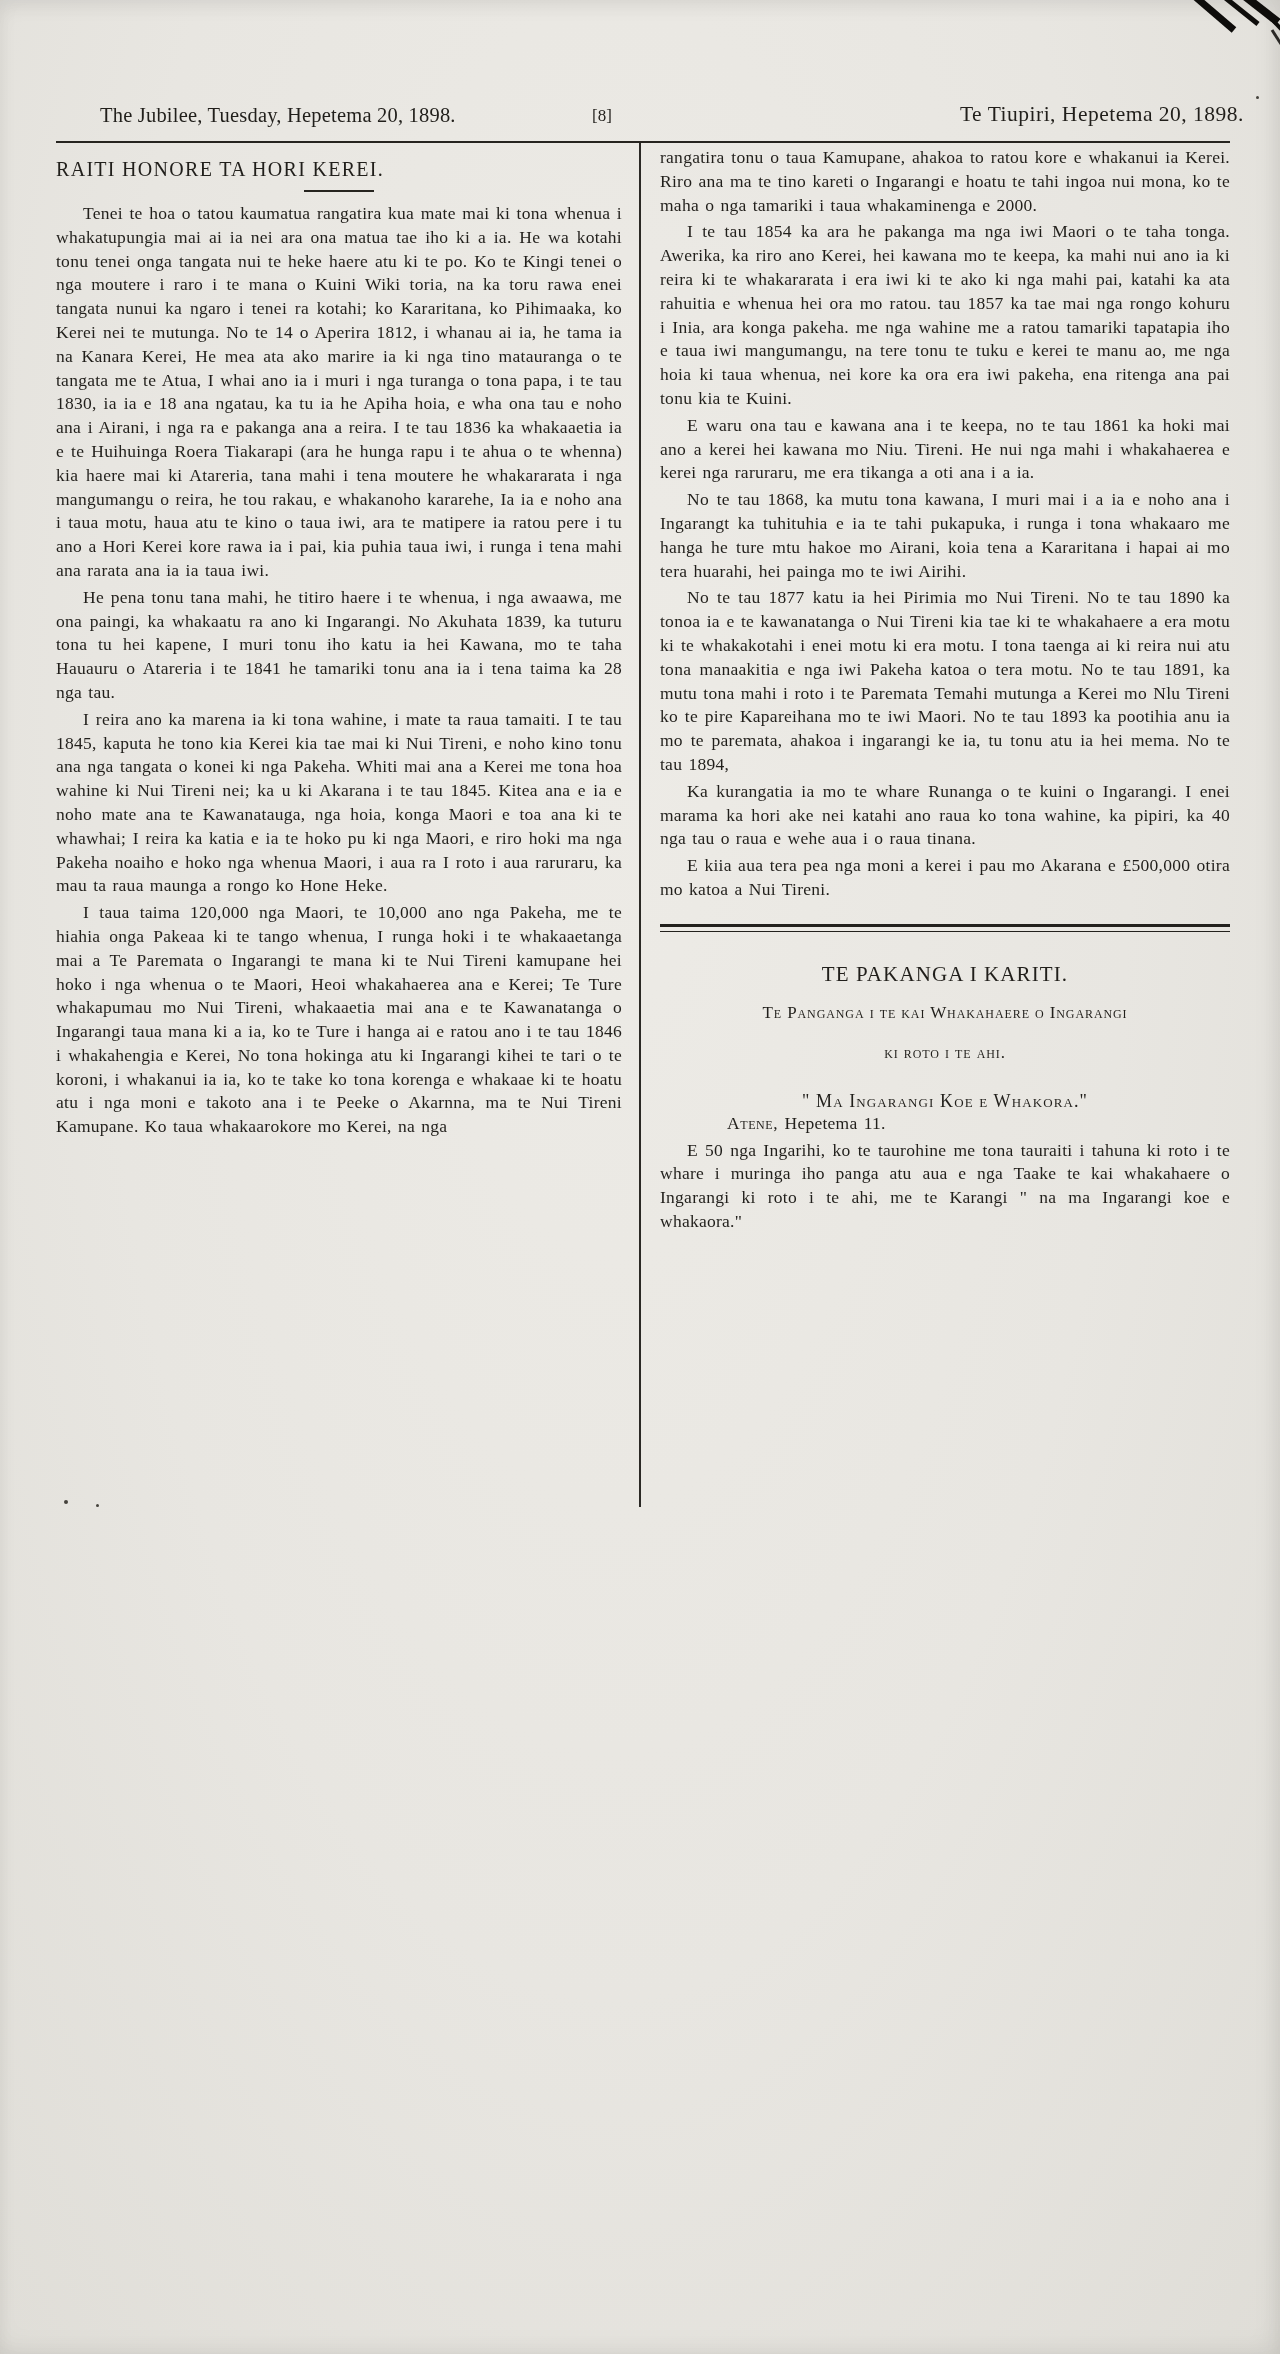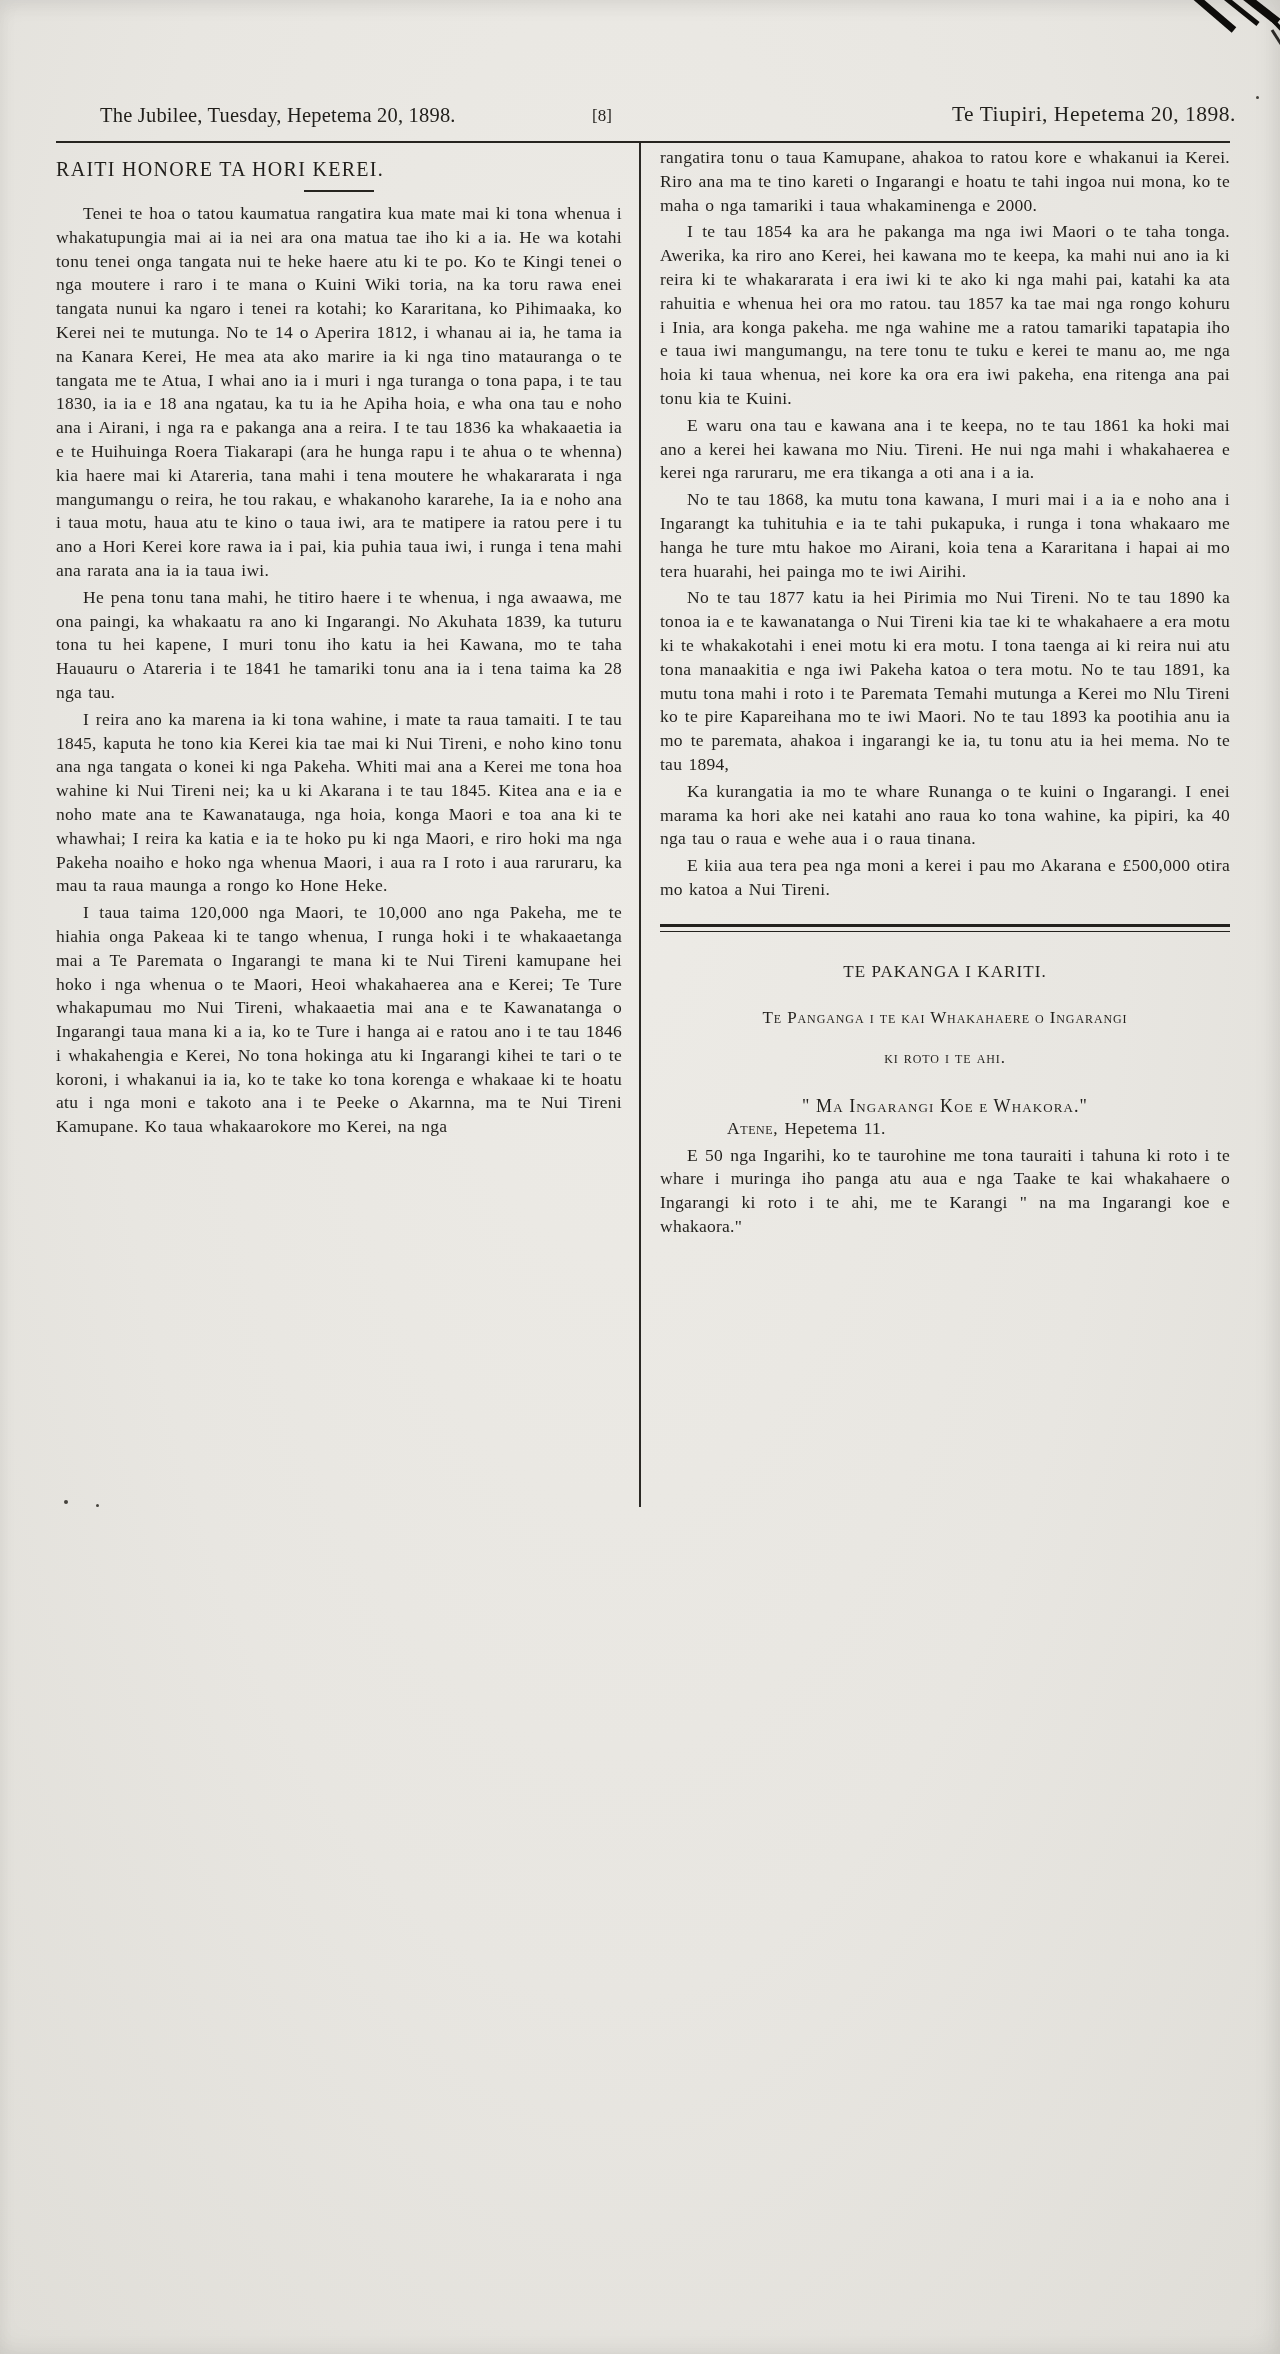--- a/index.html
+++ b/index.html
@@ -20,21 +20,21 @@
   
   .scan-marks { position: absolute; top: 0; right: 0; width: 180px; height: 90px; }
   .speck { position: absolute; width: 4px; height: 4px; border-radius: 50%; background: #45423c; }
   .speck.s1 { left: 64px;  top: 1500px; }
   .speck.s2 { left: 96px;  top: 1504px; width: 3px; height: 3px; }
   .speck.s3 { left: 1256px; top: 96px; width: 3px; height: 3px; }
   
   .masthead { position: absolute; top: 102px; left: 56px; width: 1174px; height: 36px; margin-left: 44px; }
   .h-left  { position: absolute; left: 0; top: 2px; font-size: 20.5px; letter-spacing: 0.2px; }
   .h-page  { position: absolute; left: 492px; top: 4px; font-size: 17px; }
-  .h-right { position: absolute; right: 38px; top: 0; font-size: 21.5px; letter-spacing: 0.5px; }
+  .h-right { position: absolute; right: 30px; top: 0; font-size: 21.5px; letter-spacing: 0.5px; }
   .header-rule { position: absolute; top: 141px; left: 56px; width: 1174px; height: 2px; background: #26241f; }
   .col-rule { position: absolute; top: 143px; left: 639px; width: 2px; height: 1364px; background: #2b2925; }
   
   .columns { position: absolute; top: 146px; left: 56px; width: 1174px; display: flex; }
   .col-left  { width: 566px; }
   .col-right { width: 570px; margin-left: 38px; }
   
   .article-title {
     margin: 12px 0 0; 
     font-size: 20px; font-weight: normal; letter-spacing: 1.3px;
@@ -43,22 +43,22 @@
   p.body {
     margin: 0 0 3px;
     font-size: 17.5px; line-height: 23.8px;
     text-align: justify; text-indent: 27px;
     letter-spacing: 0.015em; word-spacing: 0.09em;
   }
   p.body.cont { text-indent: 0; }
   
   .section-divider { margin: 22px 0 30px; height: 8px; border-top: 3.5px solid #23211d; border-bottom: 1.5px solid #23211d; }
   .article2-title {
-    margin: 0 0 22px; text-align: center;
-    font-size: 17px; font-weight: normal; letter-spacing: 1.1px;
+    margin: 0 0 12px; text-align: center;
+    font-size: 21px; font-weight: normal; letter-spacing: 1.1px;
   }
   .subtitle {
     margin: 12px; text-align: center;
     font-variant: small-caps; font-size: 17px; letter-spacing: 0.9px; line-height: 28px;
   }
   .quote {
     margin: 24px 0 0; text-align: center;
     font-variant: small-caps; font-size: 18px; letter-spacing: 1.1px;
   }
   .dateline { margin: 25px 0 2px; padding-left: 40px; font-size: 17px; text-indent: 0; }

